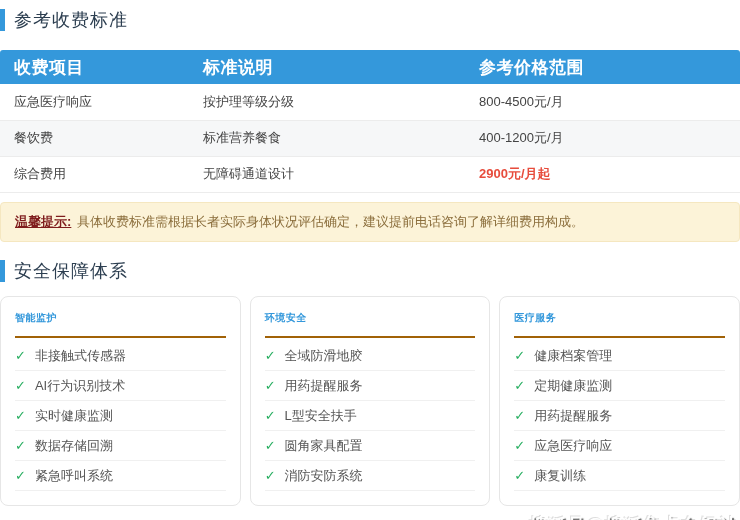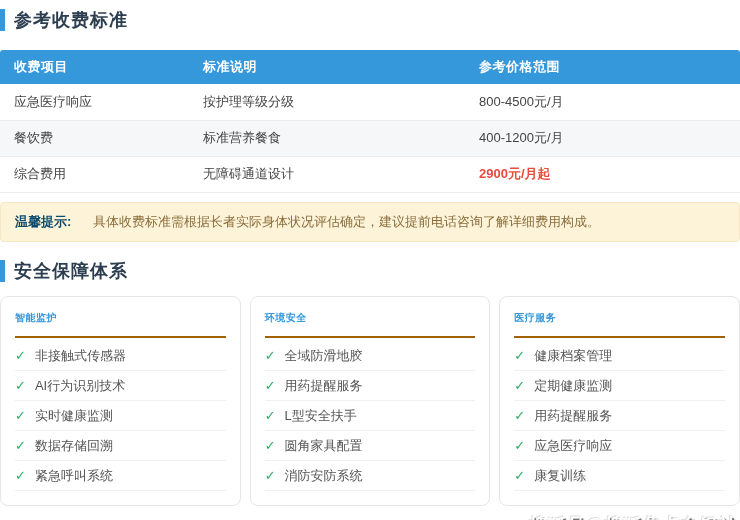--- a/index.html
+++ b/index.html
@@ -11,28 +11,28 @@
     font-family: "Liberation Sans", "DejaVu Sans", sans-serif;
     color: #333;
   }
   .page { width: 740px; height: 520px; position: relative; }
 
   
   .sec-head { display: flex; align-items: center; }
   .sec-head.first { margin: 8px 0 18px 0; }
   .sec-head.second { margin: 17px 0 13px 0; }
   .accent-bar { width: 5px; height: 22px; background: #3498db; margin-right: 9px; flex: 0 0 auto; }
-  .sec-title { font-size: 18px; font-weight: bold; color: #2c3e50; letter-spacing: 1px; }
+  .sec-title { font-size: 18px; font-weight: normal; color: #2c3e50; letter-spacing: 1px; }
 
   
   table.fees { width: 100%; border-collapse: collapse; table-layout: fixed; }
   table.fees col.c1 { width: 189px; }
   table.fees col.c2 { width: 276px; }
   table.fees thead th {
-    background: #3498db; color: #ffffff; font-size: 13px; font-weight: bold;
+    background: #3498db; color: #ffffff; font-size: 17px; font-weight: bold;
     text-align: left; height: 34px; padding: 0 0 0 14px; letter-spacing: 0.5px;
   }
   table.fees thead th:first-child { border-radius: 3px 0 0 0; }
   table.fees thead th:last-child { border-radius: 0 3px 0 0; }
   table.fees tbody td {
     font-size: 13px; color: #444; height: 36px; padding: 0 0 0 14px;
     border-bottom: 1px solid #ececec; vertical-align: middle;
   }
   table.fees tbody tr:nth-child(even) td { background: #f6f7f8; }
   table.fees tbody td.hl { color: #e74c3c; font-weight: bold; }
@@ -41,21 +41,21 @@
   .tip {
     margin-top: 9px;
     background: #fcf3d8;
     border: 1px solid #f5e7c0;
     border-radius: 4px;
     padding: 11px 14px;
     font-size: 13px;
     color: #8a6d3b;
     line-height: 16px;
   }
-  .tip b { font-weight: bold; color: #0c4a6e; margin-right: 18px; }
+  .tip b { font-weight: bold; color: #7f1d1d; margin-right: 2px; text-decoration: underline; }
 
   
   .cards { display: grid; grid-template-columns: 1fr 1fr 1fr; gap: 9px; }
   .card {
     background: #fff;
     border: 1px solid #e6e6e6;
     border-radius: 8px;
     padding: 14px 14px 0 14px;
     min-height: 210px;
   }

